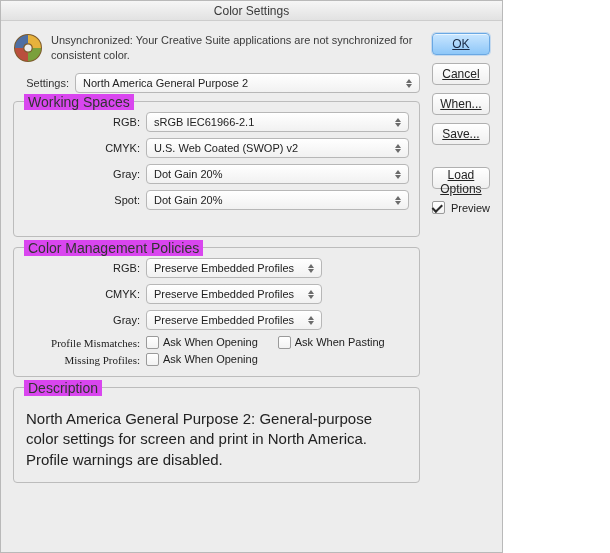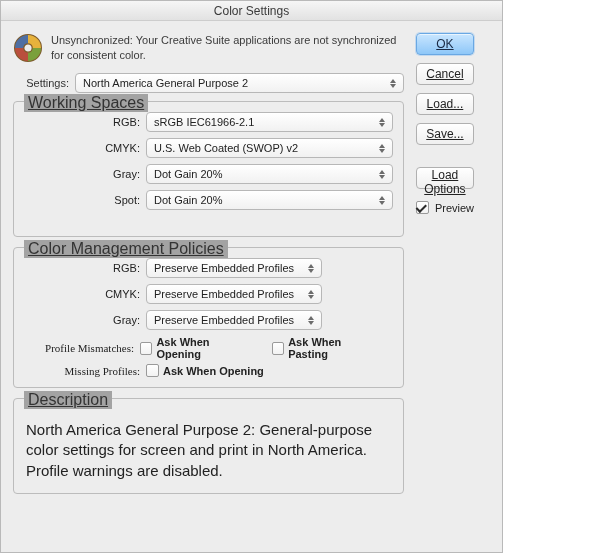--- a/index.html
+++ b/index.html
@@ -1,37 +1,37 @@
 <!DOCTYPE html>
 <html><head>
 <meta charset="utf-8">
 <style>
   * { box-sizing: border-box; margin: 0; padding: 0; }
   body { font-family: "Lucida Grande", "Helvetica Neue", Arial, sans-serif; font-size: 11px; background: #fff; }
   .window { width: 503px; height: 553px; background: #ededed; border: 1px solid #b9b9b9; position: relative; }
   .titlebar { height: 20px; background: linear-gradient(#f6f6f6,#e2e2e2); border-bottom: 1px solid #cdcdcd; text-align: center; line-height: 20px; font-size: 12px; color: #3a3a3a; }
-  .content { position: absolute; top: 20px; left: 0; right: 0; bottom: 0; padding: 12px 28px 12px 12px; display: flex; }
+  .content { position: absolute; top: 20px; left: 0; right: 0; bottom: 0; padding: 12px 12px 12px 12px; display: flex; }
   .main-col { flex: 1 1 auto; min-width: 0; }
   .side-col { width: 110px; margin-left: 12px; display: flex; flex-direction: column; gap: 8px; }
   .sync-row { display: flex; align-items: flex-start; gap: 8px; margin-bottom: 10px; padding-right: 6px; }
   .sync-text { font-size: 11px; color: #3b3b3b; line-height: 1.35; }
 
   .settings-row { display: flex; align-items: center; gap: 6px; margin-bottom: 8px; }
   .settings-row label { width: 56px; text-align: right; font-size: 11px; color: #333; }
 
   .groupbox { border: 1px solid #bcbcbc; border-radius: 4px; padding: 10px 10px 10px 10px; margin-bottom: 10px; position: relative; background: #ededed; }
-  .groupbox .legend { position: absolute; top: -8px; left: 10px; background: #a3a3a3; padding: 0 4px; font-size: 16px; color: #333; text-decoration: underline; }
+  .groupbox .legend { position: absolute; top: -8px; left: 10px; background: #d946ef; padding: 0 4px; font-size: 14px; color: #333; }
   .row { display: flex; align-items: center; gap: 6px; margin-bottom: 6px; }
   .row:last-child { margin-bottom: 16px; }
   .row .lbl { width: 116px; text-align: right; font-size: 11px; color: #222; }
   .row .val { flex: 1; }
   .policies .row .lbl { width: 116px; }
   .checks-row { display: flex; align-items: center; gap: 6px; margin-top: 4px; }
   .checks-row .lbl { width: 116px; text-align: right; font-size: 11px; color: #222; font-family: Liberation Serif, serif; }
-  .inline-check { display: inline-flex; align-items: center; gap: 4px; margin-right: 14px; font-size: 11px; color: #222; font-weight: bold; }
+  .inline-check { display: inline-flex; gap: 4px; margin-right: 14px; font-size: 11px; color: #222; }
 
   .desc-text { font-size: 15px; color: #222; line-height: 1.35; min-height: 58px; padding: 2px 2px; margin-top: 9px; }
 
   
   .mac-select { position: relative; width: 100%; }
   .mac-select select {
     width: 100%; height: 20px; font-size: 11px; -webkit-appearance: none; appearance: none;
     background: linear-gradient(#ffffff,#f1f1f1); border: 1px solid #b7b7b7; border-radius: 4px;
     padding: 0 20px 0 7px; color: #222; box-shadow: 0 1px 0 rgba(255,255,255,0.5) inset;
   }
@@ -168,21 +168,21 @@
       <div class="groupbox">
         <span class="legend">Description</span>
         <div class="desc-text">North America General Purpose 2:  General-purpose color settings for screen and print in North America. Profile warnings are disabled.</div>
       </div>
 
     </div>
 
     <div class="side-col">
       <button class="btn btn-default">OK</button>
       <button class="btn">Cancel</button>
-      <button class="btn">Load...</button>
+      <button class="btn">When...</button>
       <button class="btn">Save...</button>
       <div style="height:6px"></div>
       <button class="btn">Load Options</button>
       <div class="side-row">
         <span class="chk checked"></span>
         <span>Preview</span>
       </div>
     </div>
 
   </div>

